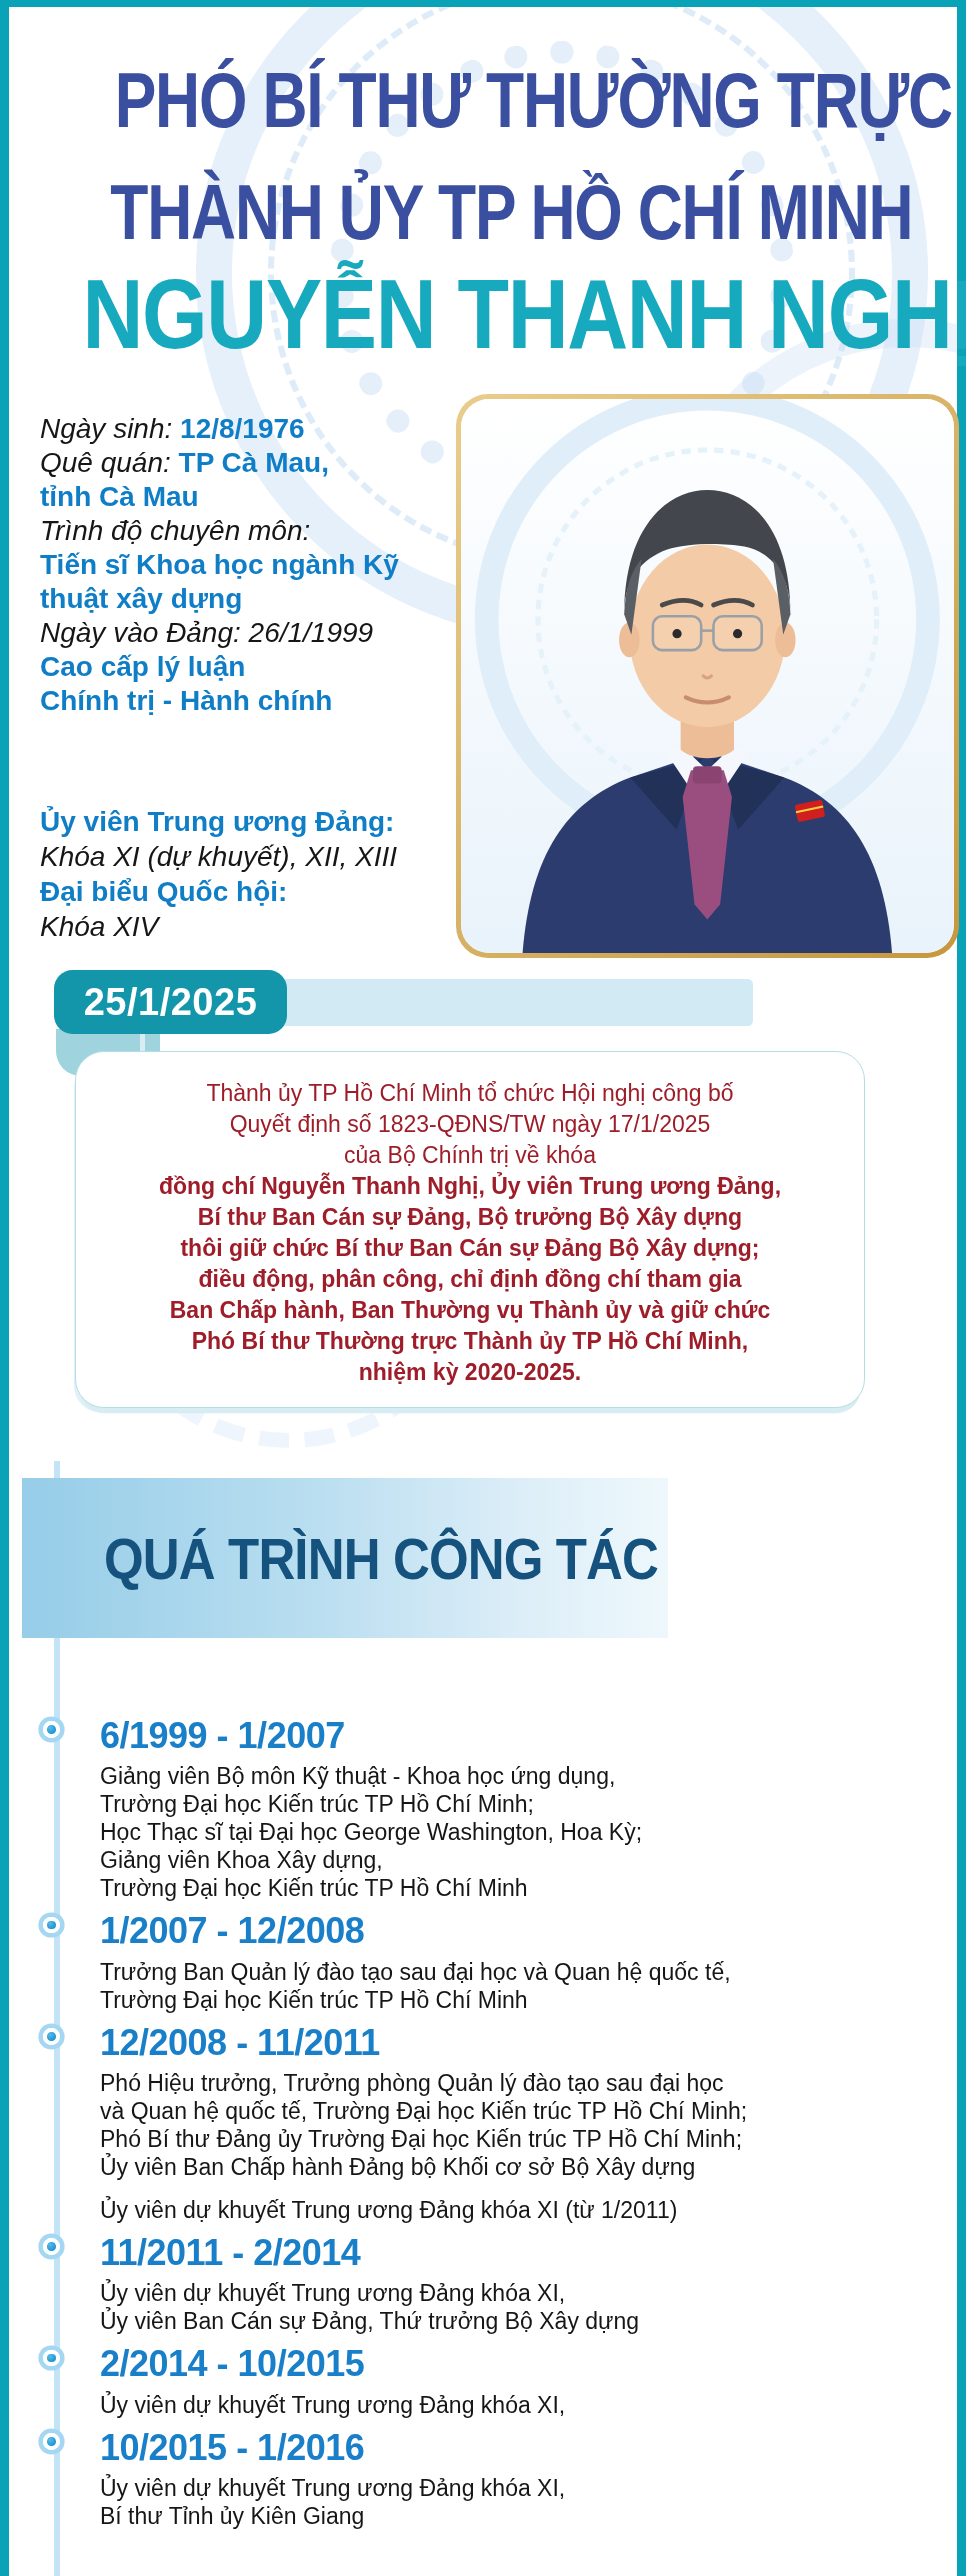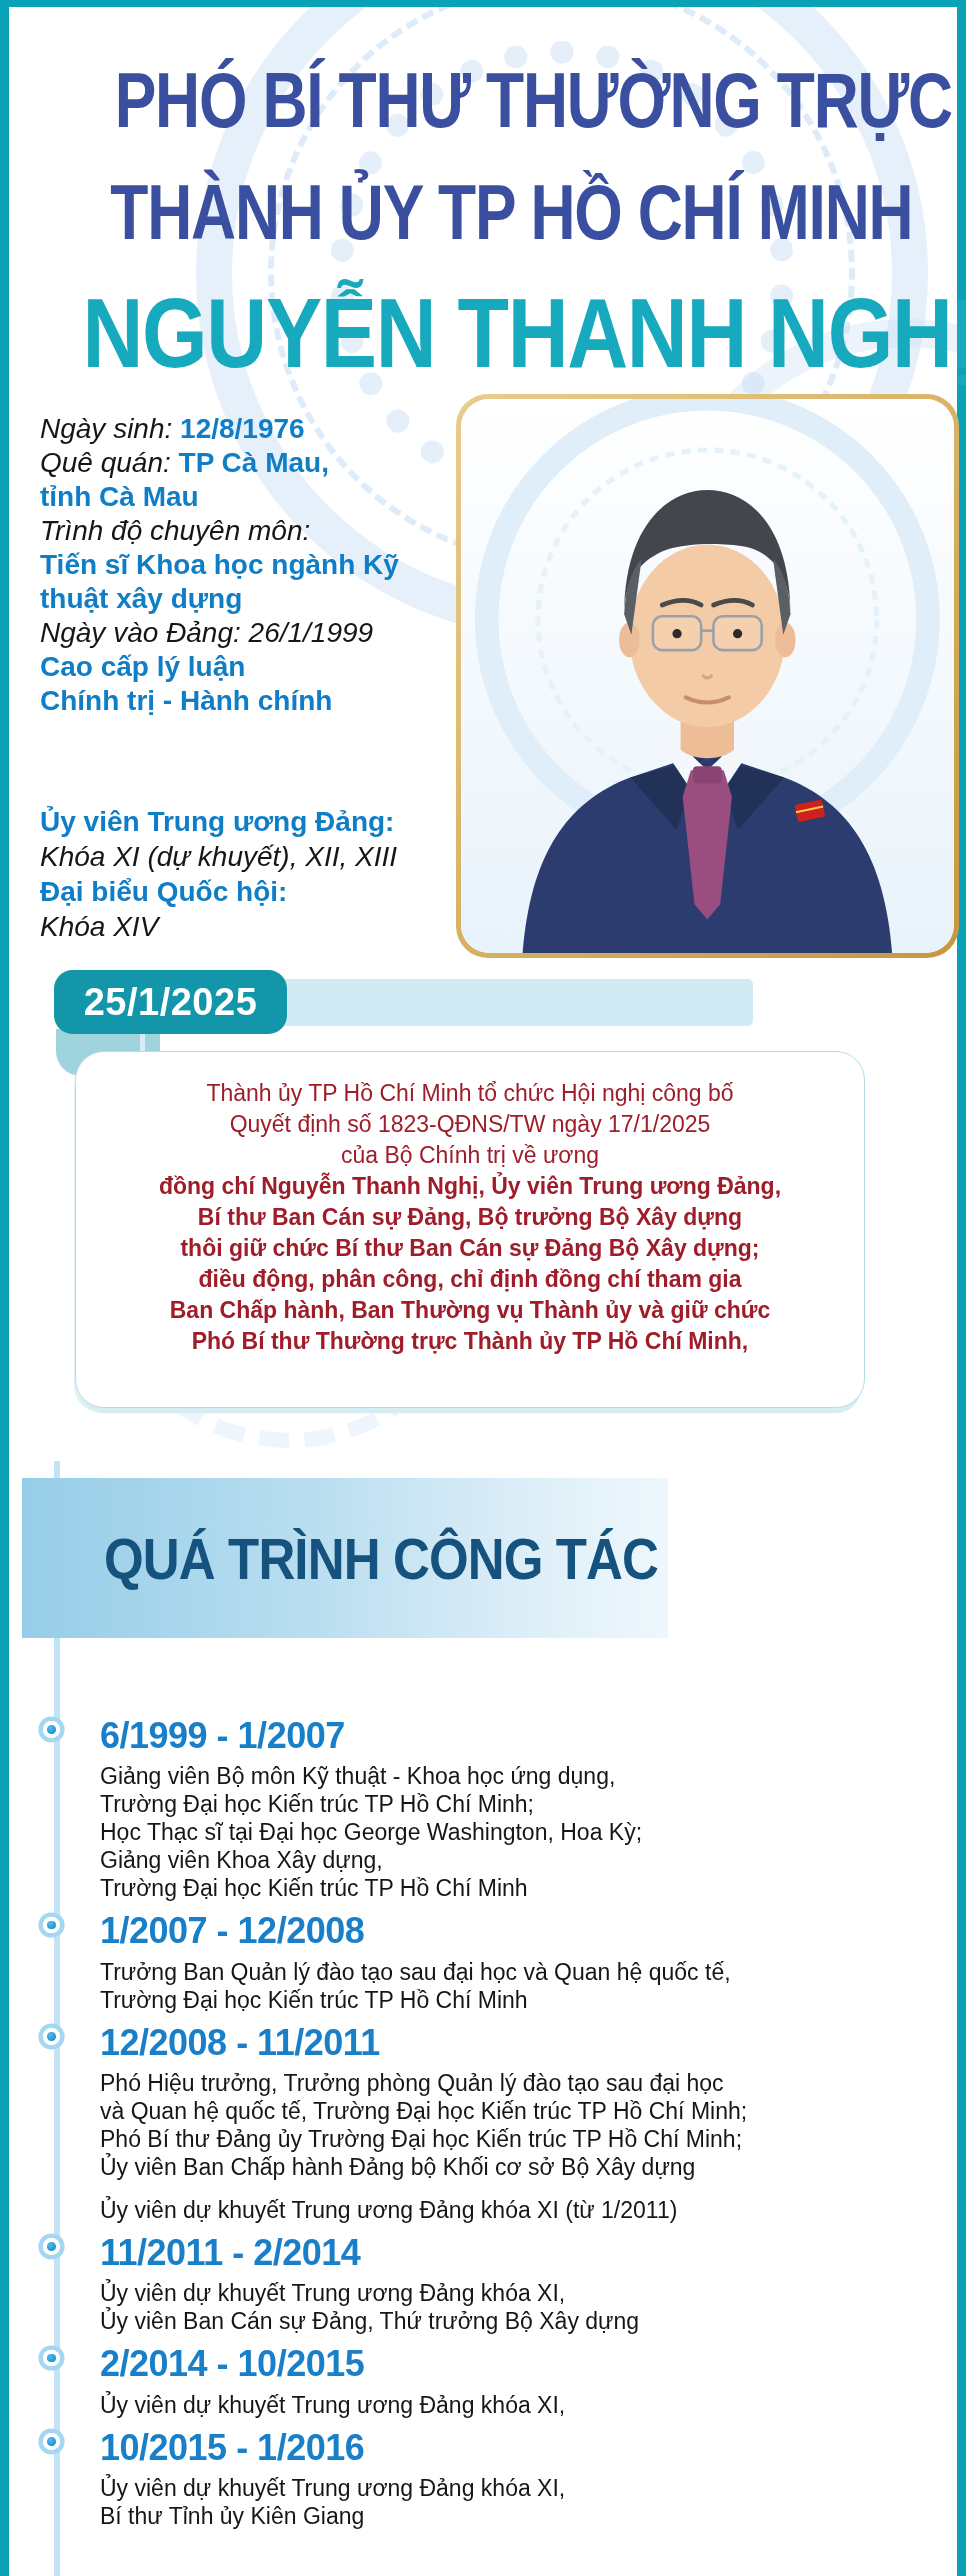--- a/index.html
+++ b/index.html
@@ -29,21 +29,21 @@
   .wm.r2{left:268px;top:-20.6px;width:587px;height:587px;border:6.2px dashed rgba(196,219,243,.55);}
   .wm.r3{left:330px;top:41px;width:464px;height:464px;border:23px dotted rgba(196,219,243,.45);}
   .wm.r4{left:659px;top:319px;width:495px;height:495px;border:28px solid rgba(200,222,244,.35);}
   .wm.r5{left:93px;top:1056px;width:392px;height:392px;border:15.5px dashed rgba(200,222,244,.30);}
 
   
   .title-block{position:absolute;left:10.3px;right:10.3px;top:56px;text-align:center;z-index:2;}
   .title-line{font-weight:800;color:var(--title-blue);font-size:78px;line-height:88px;letter-spacing:-1.5px;white-space:nowrap;}
   .title-line span{display:inline-block;transform:scaleX(.80);transform-origin:center;}
   .title-line.l2{margin-top:24px;}
-  .title-name{margin-top:23px;font-weight:800;color:var(--name-teal);font-size:98px;line-height:108px;letter-spacing:-1.5px;white-space:nowrap;text-align:right;}
+  .title-name{margin-top:4px;font-weight:800;color:var(--name-teal);font-size:98px;line-height:108px;letter-spacing:-1.5px;white-space:nowrap;text-align:right;}
   .title-name span{display:inline-block;transform:scaleX(.86);transform-origin:center;}
 
   
   .profile-block{position:absolute;left:40px;top:412px;width:417px;z-index:2;}
   .profile-block .row{font-size:28px;line-height:34px;}
   .lab{font-style:italic;color:var(--text-black);font-weight:400;}
   .val{font-weight:700;color:var(--info-blue);}
   .member-block{position:absolute;left:40px;top:804px;width:417px;z-index:2;}
   .member-block .row{font-size:28px;line-height:35px;}
   .mlab{font-weight:700;color:var(--info-blue);}
@@ -173,27 +173,28 @@
   <div class="date-band"></div>
   <div class="date-fold"></div>
   <div class="date-vline"></div>
   <div class="date-box">
       <span>25/1/2025</span>
     </div>
 
   <div class="announce-card">
     <div class="an-line intro">Thành ủy TP Hồ Chí Minh tổ chức Hội nghị công bố</div>
     <div class="an-line intro">Quyết định số 1823-QĐNS/TW ngày 17/1/2025</div>
-    <div class="an-line intro">của Bộ Chính trị về ương</div>
+    <div class="an-line intro">của Bộ Chính trị về khóa</div>
     <div class="an-line strong">đồng chí Nguyễn Thanh Nghị, Ủy viên Trung ương Đảng,</div>
     <div class="an-line strong">Bí thư Ban Cán sự Đảng, Bộ trưởng Bộ Xây dựng</div>
     <div class="an-line strong">thôi giữ chức Bí thư Ban Cán sự Đảng Bộ Xây dựng;</div>
     <div class="an-line strong">điều động, phân công, chỉ định đồng chí tham gia</div>
     <div class="an-line strong">Ban Chấp hành, Ban Thường vụ Thành ủy và giữ chức</div>
     <div class="an-line strong">Phó Bí thư Thường trực Thành ủy TP Hồ Chí Minh,</div>
+    <div class="an-line strong">nhiệm kỳ 2020-2025.</div>
   </div>
 
   <div class="career-header">
     <span class="txt">QUÁ TRÌNH CÔNG TÁC</span>
   </div>
 
   <div class="timeline-line"></div>
   <div class="timeline">
 
     <div class="t-entry">

